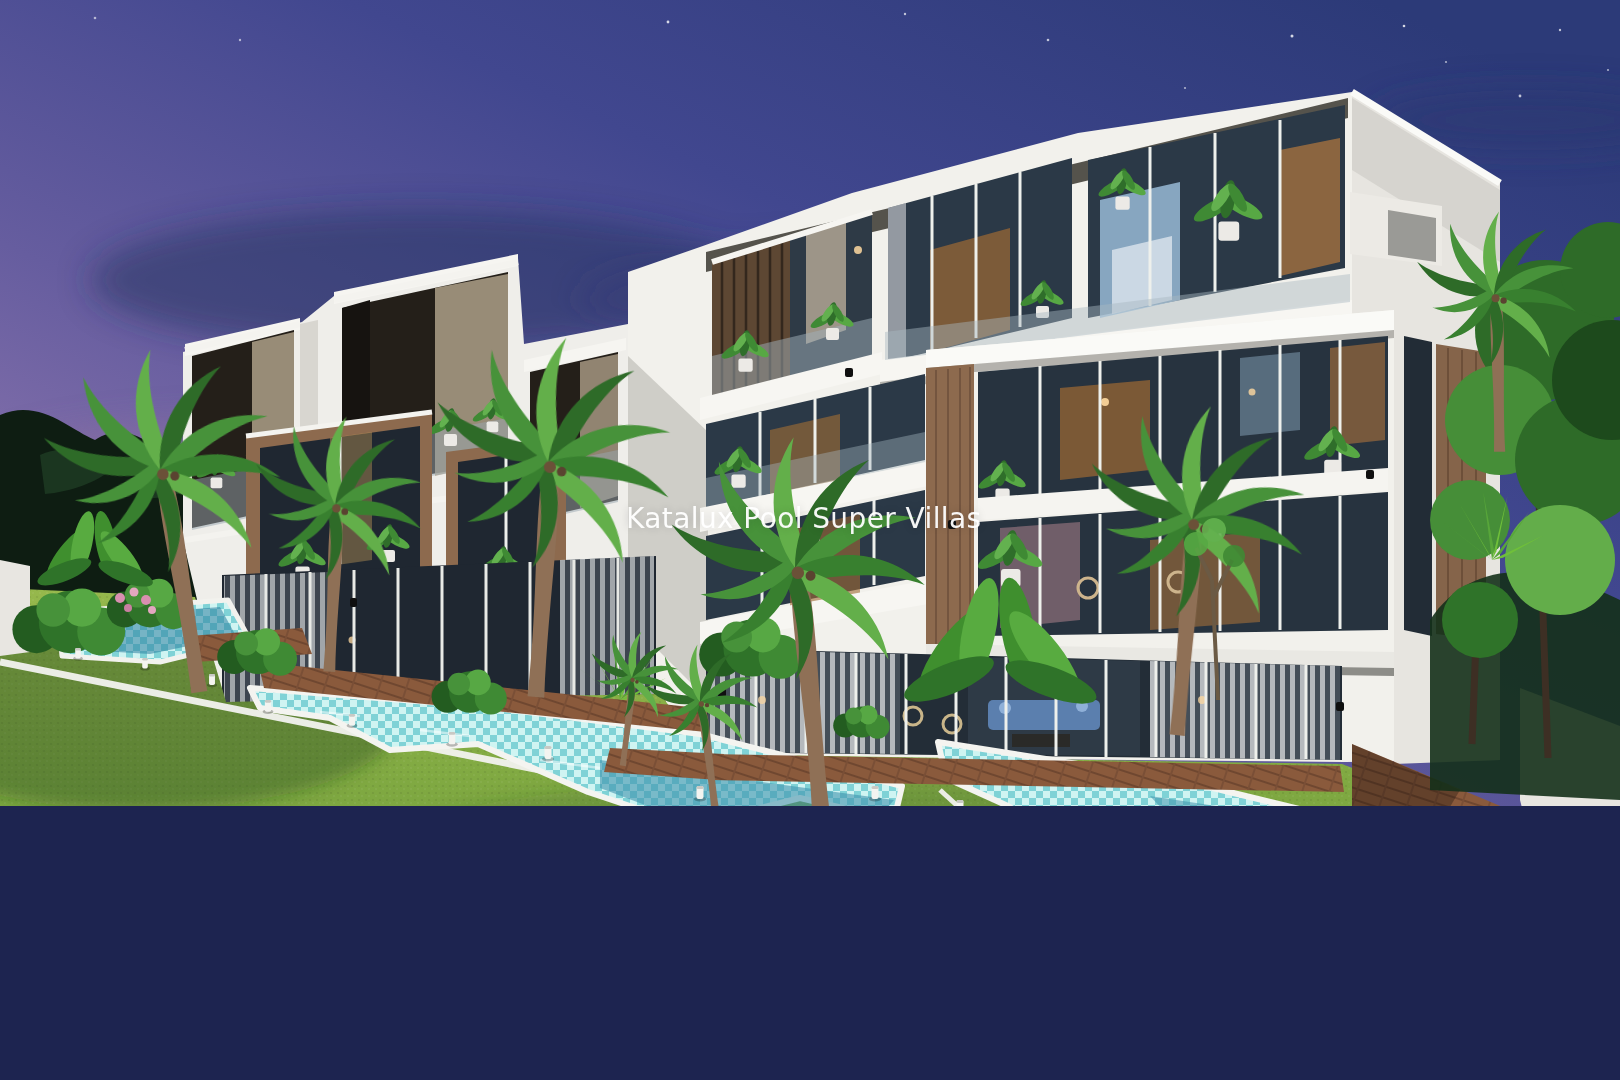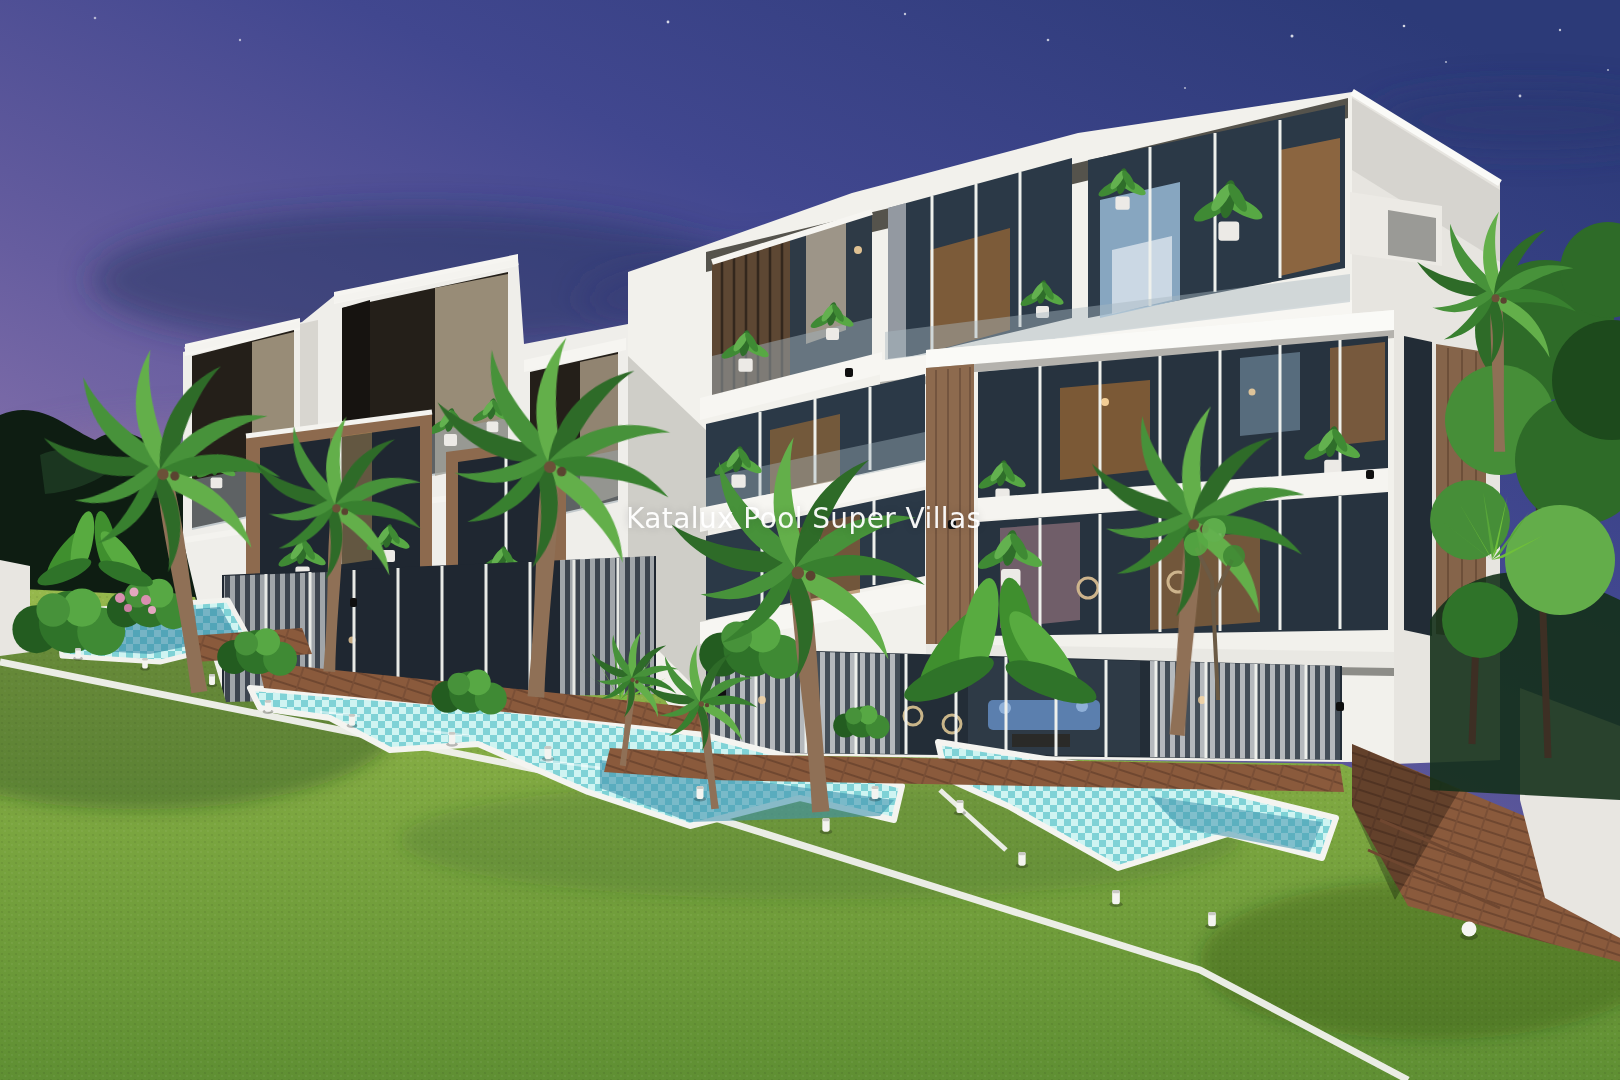--- a/index.html
+++ b/index.html
@@ -1,16 +1,16 @@
 <!DOCTYPE html>
 <html><head>
 <meta charset="utf-8">
 <style>
   html,body{margin:0;padding:0;background:#1d2450;}
-  .stage{position:relative;width:1620px;height:1080px;overflow:hidden;
+  .stage{position:relative;width:1620px;height:806px;overflow:hidden;
          font-family:"DejaVu Sans", sans-serif;background:#2c3a78;}
   .stage svg{display:block;}
   .watermark{position:absolute;left:626px;top:502px;font-size:28px;
              color:rgba(255,255,255,.95);letter-spacing:.4px;white-space:nowrap;
              text-shadow:0 0 8px rgba(20,20,40,.18);}
 </style>
 </head>
 <body>
 
 <div class="stage">

